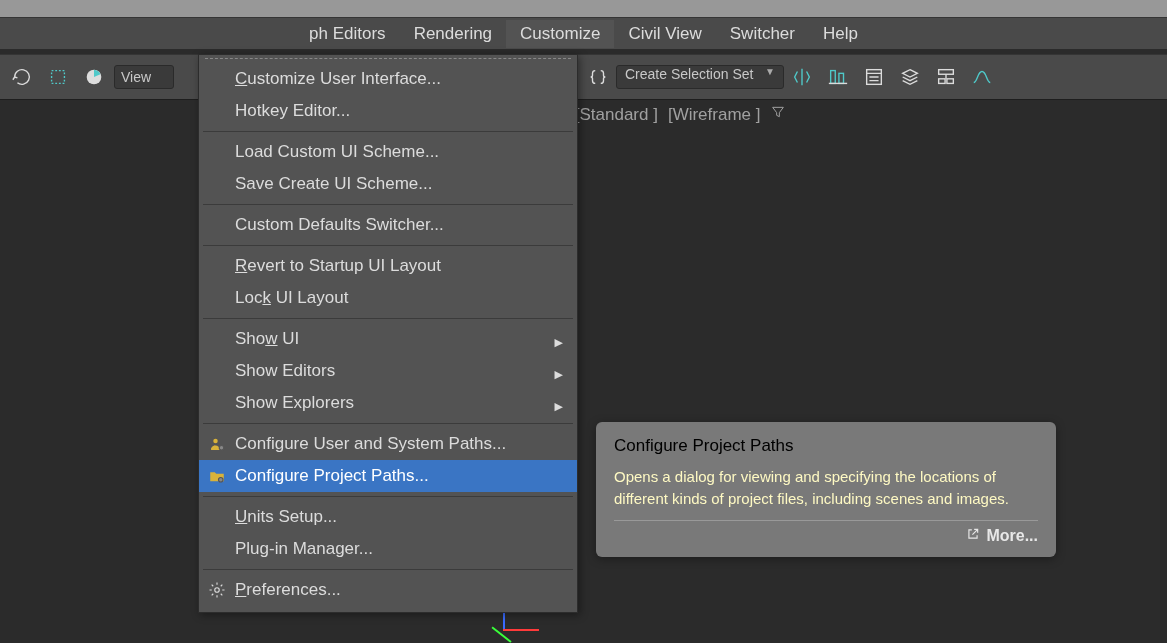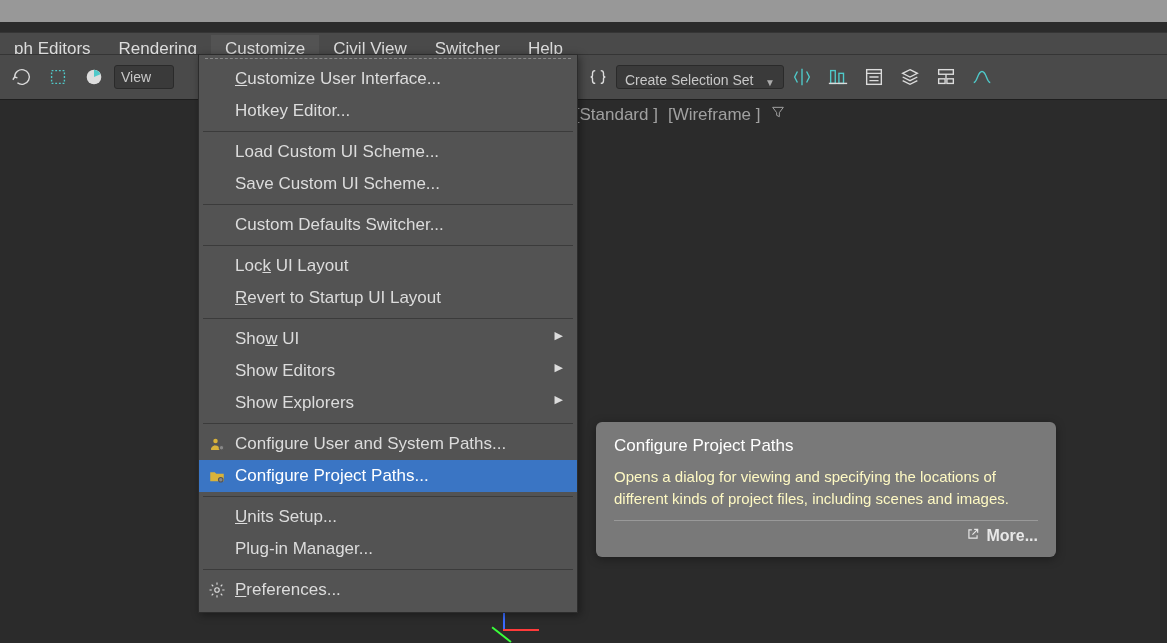--- a/index.html
+++ b/index.html
@@ -26,25 +26,26 @@
     color:var(--text);
     position:relative;
   }
   
   .topstrip{
     position:absolute;top:0;left:0;right:0;height:22px;
     background:#989898;
   }
   
   .menubar{
-    position:absolute;top:32px;left:0;right:0;height:32px;
+    position:absolute;top:17px;left:0;right:0;height:32px;
     background:var(--bg-menubar);
     display:flex;align-items:center;
     padding:0 0;
     border-top:1px solid #353535;
+    justify-content:center;
   }
   .menubar .item{
     padding:4px 14px;
     font-size:17px;
     color:var(--text);
     cursor:default;
   }
   .menubar .item.open{
     background:var(--bg-dropdown);
   }
@@ -75,21 +76,21 @@
     border:1px solid #2a2a2a;
     border-radius:3px;
     margin-left:2px;
   }
   
   .toolbar .spacer{width:370px;}
   .selsetinput{
     width:168px;height:24px;
     background:var(--toolbar-input);
     color:var(--text-dim);
-    display:flex;align-items:flex-end;
+    display:flex;align-items:flex-start;
     padding:0 8px;font-size:14px;
     border:1px solid #2a2a2a;
     border-radius:3px;
     justify-content:space-between;
   }
   .tri{font-size:10px;color:#aaa;}
   
   .vpstatus{
     position:absolute;top:104px;left:560px;
     color:#a0a0a0;font-size:17px;
@@ -102,21 +103,21 @@
     background:var(--bg-dropdown);
     border:1px solid #2c2c2c;
     box-shadow:2px 2px 8px rgba(0,0,0,.4);
     padding-top:3px;padding-bottom:6px;
   }
   .dropdown .dashtop{
     border-top:1px dashed #888;
     margin:0 6px 4px 6px;
   }
   .dropdown .mi{
-    display:flex;align-items:flex-start;
+    display:flex;align-items:flex-end;
     padding:6px 14px 6px 36px;
     font-size:17px;
     color:var(--text);
     position:relative;
     cursor:default;
   }
   .dropdown .mi.highlight{
     background:var(--hover);
     color:#fff;
   }
@@ -132,21 +133,21 @@
   }
   
   .tooltip{
     position:absolute;top:422px;left:596px;width:460px;
     background:var(--tooltip-bg);
     border-radius:6px;
     padding:14px 18px 12px 18px;
     color:#e8e8e8;font-size:15px;
     box-shadow:0 2px 10px rgba(0,0,0,.35);
   }
-  .tooltip .tt-title{font-size:17px;color:#ffffff;margin-bottom:10px;}
+  .tooltip .tt-title{font-size:17px;color:#000000;margin-bottom:10px;}
   .tooltip .tt-body{line-height:1.45;color:#fef9c3;margin-bottom:10px;}
   .tooltip hr{border:none;border-top:1px solid #999;margin:6px 0;}
   .tooltip .more{
     display:flex;align-items:center;justify-content:flex-end;gap:6px;
     font-weight:600;font-size:16px;cursor:pointer;text-align:center;
   }
   
   .viewport{
     position:absolute;top:100px;left:0;right:0;bottom:0;
     background:var(--bg-viewport);
@@ -274,32 +275,32 @@
       <span><span class="mnem">C</span>ustomize User Interface...</span>
     </div>
     <div class="mi">
       <span>Hotkey Editor...</span>
     </div>
     <div class="sep"></div>
     <div class="mi">
       <span>Load Custom UI Scheme...</span>
     </div>
     <div class="mi">
-      <span>Save Custom UI Scheme...</span>
+      <span>Save Create UI Scheme...</span>
     </div>
     <div class="sep"></div>
     <div class="mi">
       <span>Custom Defaults Switcher...</span>
     </div>
     <div class="sep"></div>
     <div class="mi">
+      <span><span class="mnem">R</span>evert to Startup UI Layout</span>
+    </div>
+    <div class="mi">
       <span>Loc<span class="mnem">k</span> UI Layout</span>
-    </div>
-    <div class="mi">
-      <span><span class="mnem">R</span>evert to Startup UI Layout</span>
     </div>
     <div class="sep"></div>
     <div class="mi">
       <span>Sho<span class="mnem">w</span> UI</span>
       <span class="arrow">▶</span>
     </div>
     <div class="mi">
       <span>Show Editors</span>
       <span class="arrow">▶</span>
     </div>

